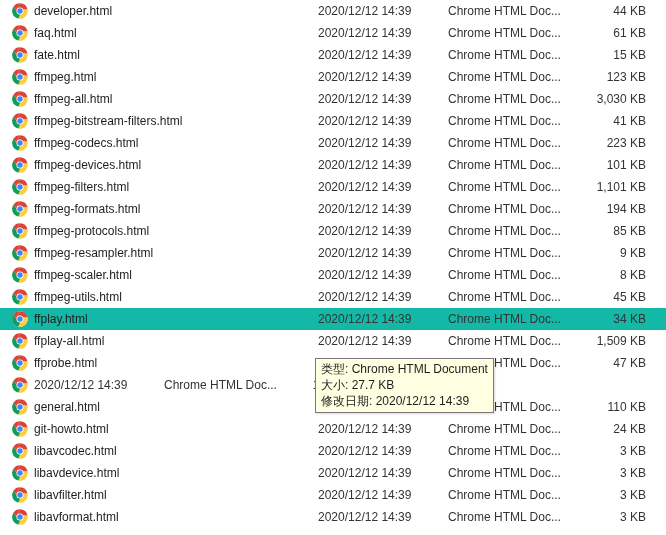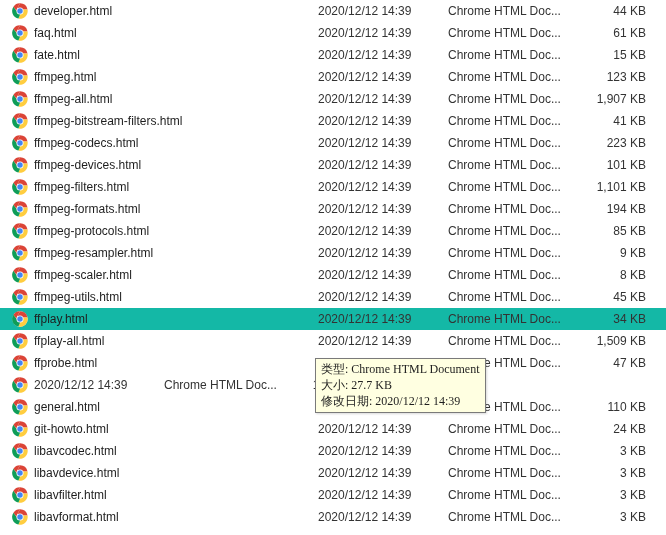--- a/index.html
+++ b/index.html
@@ -140,21 +140,21 @@
           <path d="M50 2 A48 48 0 0 1 97 40 L57 40 A20 20 0 0 0 33 33 Z" fill="#db4437"></path>
           <path d="M97 40 A48 48 0 0 1 40 97 L55 62 A20 20 0 0 0 57 40 Z" fill="#ffcd40"></path>
           <path d="M40 97 A48 48 0 0 1 9 23 L33 55 A20 20 0 0 0 55 62 Z" fill="#0f9d58"></path>
           <path d="M9 23 A48 48 0 0 1 50 2 L33 33 A20 20 0 0 0 33 55 Z" fill="#db4437"></path>
           <circle cx="50" cy="50" r="22" fill="#fff"></circle>
           <circle cx="50" cy="50" r="17" fill="#4285f4"></circle>
         </svg></span>
       <span class="col-name">ffmpeg-all.html</span>
       <span class="col-date">2020/12/12 14:39</span>
       <span class="col-type">Chrome HTML Doc...</span>
-      <span class="col-size">1,907 KB</span>
+      <span class="col-size">3,030 KB</span>
     </div>
     <div class="row">
       <span class="icon"><svg viewBox="0 0 100 100">
           <circle cx="50" cy="50" r="48" fill="#fff"></circle>
           <path d="M50 2 A48 48 0 0 1 97 40 L57 40 A20 20 0 0 0 33 33 Z" fill="#db4437"></path>
           <path d="M97 40 A48 48 0 0 1 40 97 L55 62 A20 20 0 0 0 57 40 Z" fill="#ffcd40"></path>
           <path d="M40 97 A48 48 0 0 1 9 23 L33 55 A20 20 0 0 0 55 62 Z" fill="#0f9d58"></path>
           <path d="M9 23 A48 48 0 0 1 50 2 L33 33 A20 20 0 0 0 33 55 Z" fill="#db4437"></path>
           <circle cx="50" cy="50" r="22" fill="#fff"></circle>
           <circle cx="50" cy="50" r="17" fill="#4285f4"></circle>
@@ -428,17 +428,17 @@
           <circle cx="50" cy="50" r="22" fill="#fff"></circle>
           <circle cx="50" cy="50" r="17" fill="#4285f4"></circle>
         </svg></span>
       <span class="col-name">libavformat.html</span>
       <span class="col-date">2020/12/12 14:39</span>
       <span class="col-type">Chrome HTML Doc...</span>
       <span class="col-size">3 KB</span>
     </div>
   </div>
 
-<div class="tooltip" id="tooltip" style="left: 315px; top: 358px; font-family: Liberation Serif, serif;">
+<div class="tooltip" id="tooltip" style="left: 315px; top: 358px;">
   <div>类型: Chrome HTML Document</div>
   <div>大小: 27.7 KB</div>
   <div>修改日期: 2020/12/12 14:39</div>
 </div>
 
 </body></html>

